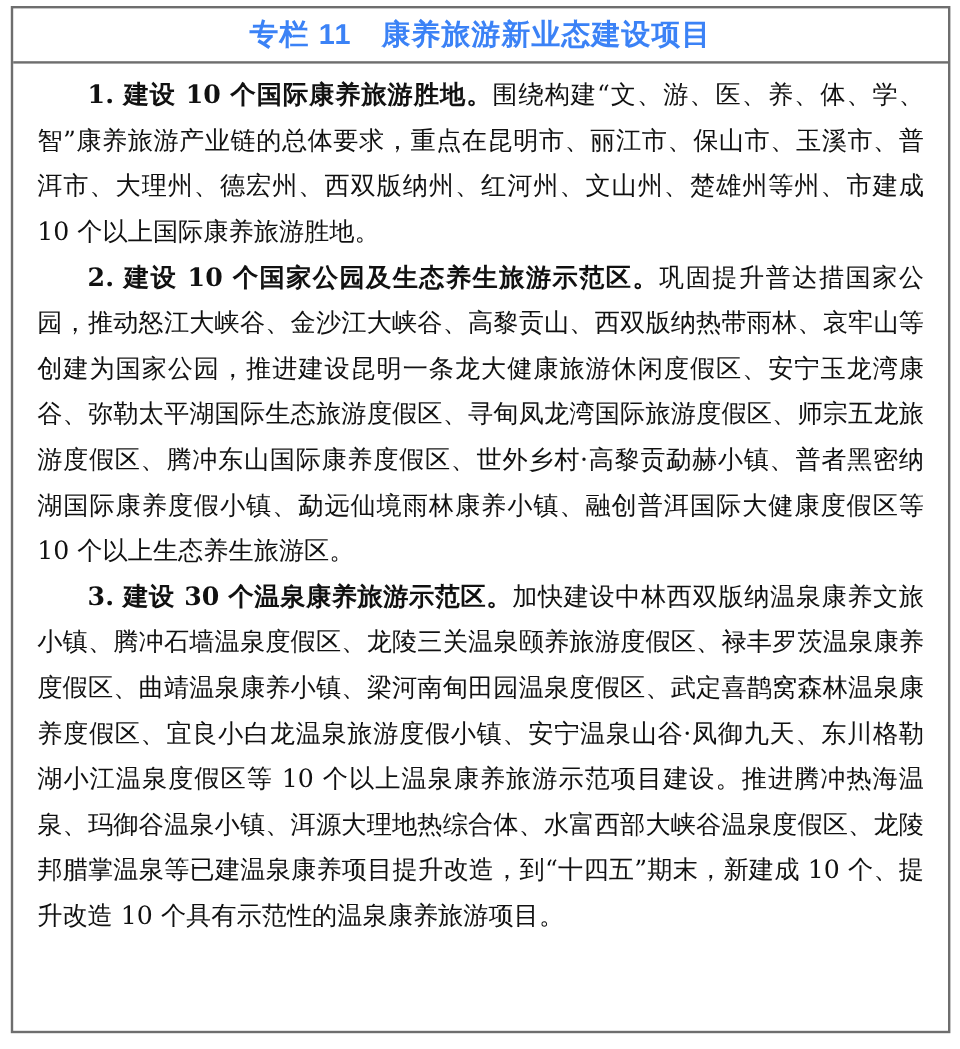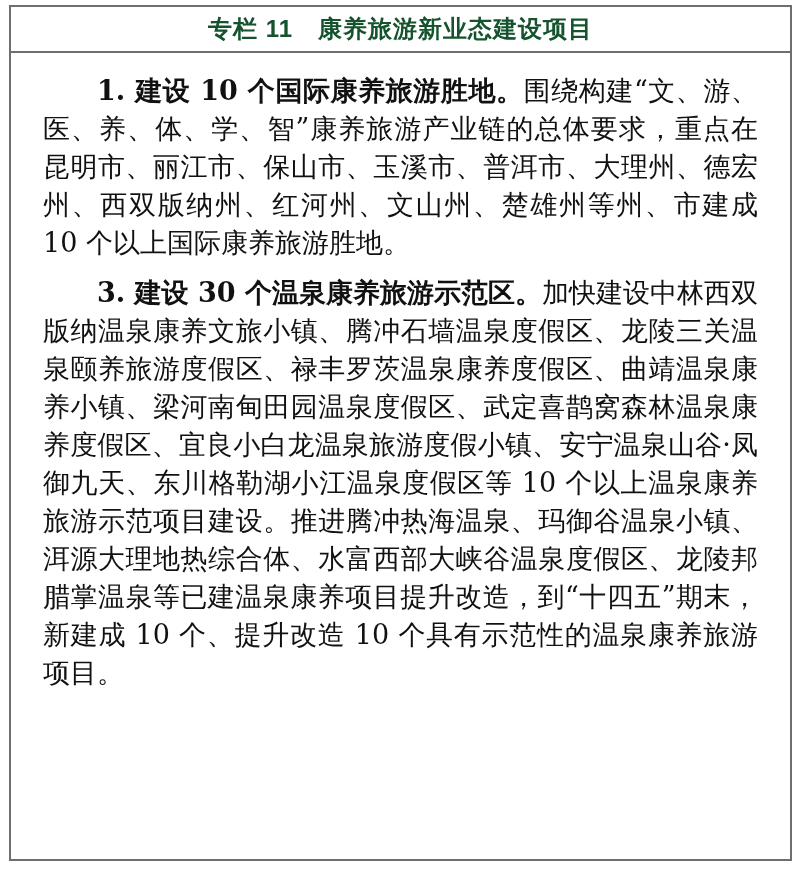--- a/index.html
+++ b/index.html
@@ -30,48 +30,49 @@
     box-sizing: border-box;
     height: 46px;
     border-bottom: 2px solid #6e6e6e;
     display: flex;
     align-items: center;
     justify-content: center;
     font-family: "Liberation Sans", sans-serif;
     font-weight: bold;
     font-size: 24px;
     letter-spacing: 1px;
-    color: #14532d;
+    color: #3b82f6;
   }
   .panel-body {
     flex: 1 1 auto;
     box-sizing: border-box;
     padding: 7px 20px 8px 20px;
     overflow: hidden;
   }
   p.para {
-    margin: 12px;
+    margin: 0;
     text-indent: 2em;
     font-family: "DejaVu Serif", serif;
-    font-size: 27px;
+    font-size: 21px;
     line-height: 38px;
     color: #111111;
     text-align: justify;
     text-justify: inter-character;
   }
   p.para .lead {
     font-weight: bold;
   }
 </style>
 </head>
 <body>
 
 <div class="page">
   <div class="panel">
     <div class="panel-title">专栏 11　康养旅游新业态建设项目</div>
     <div class="panel-body">
   <p class="para"><span class="lead">1. 建设 10 个国际康养旅游胜地。</span><span>围绕构建“文、游、医、养、体、学、智”康养旅游产业链的总体要求，重点在昆明市、丽江市、保山市、玉溪市、普洱市、大理州、德宏州、西双版纳州、红河州、文山州、楚雄州等州、市建成 10 个以上国际康养旅游胜地。</span></p>
 
+  <p class="para"><span class="lead">2. 建设 10 个国家公园及生态养生旅游示范区。</span><span>巩固提升普达措国家公园，推动怒江大峡谷、金沙江大峡谷、高黎贡山、西双版纳热带雨林、哀牢山等创建为国家公园，推进建设昆明一条龙大健康旅游休闲度假区、安宁玉龙湾康谷、弥勒太平湖国际生态旅游度假区、寻甸凤龙湾国际旅游度假区、师宗五龙旅游度假区、腾冲东山国际康养度假区、世外乡村·高黎贡勐赫小镇、普者黑密纳湖国际康养度假小镇、勐远仙境雨林康养小镇、融创普洱国际大健康度假区等 10 个以上生态养生旅游区。</span></p>
 
   <p class="para"><span class="lead">3. 建设 30 个温泉康养旅游示范区。</span><span>加快建设中林西双版纳温泉康养文旅小镇、腾冲石墙温泉度假区、龙陵三关温泉颐养旅游度假区、禄丰罗茨温泉康养度假区、曲靖温泉康养小镇、梁河南甸田园温泉度假区、武定喜鹊窝森林温泉康养度假区、宜良小白龙温泉旅游度假小镇、安宁温泉山谷·凤御九天、东川格勒湖小江温泉度假区等 10 个以上温泉康养旅游示范项目建设。推进腾冲热海温泉、玛御谷温泉小镇、洱源大理地热综合体、水富西部大峡谷温泉度假区、龙陵邦腊掌温泉等已建温泉康养项目提升改造，到“十四五”期末，新建成 10 个、提升改造 10 个具有示范性的温泉康养旅游项目。</span></p>
 </div>
   </div>
 </div>
 
 </body></html>

